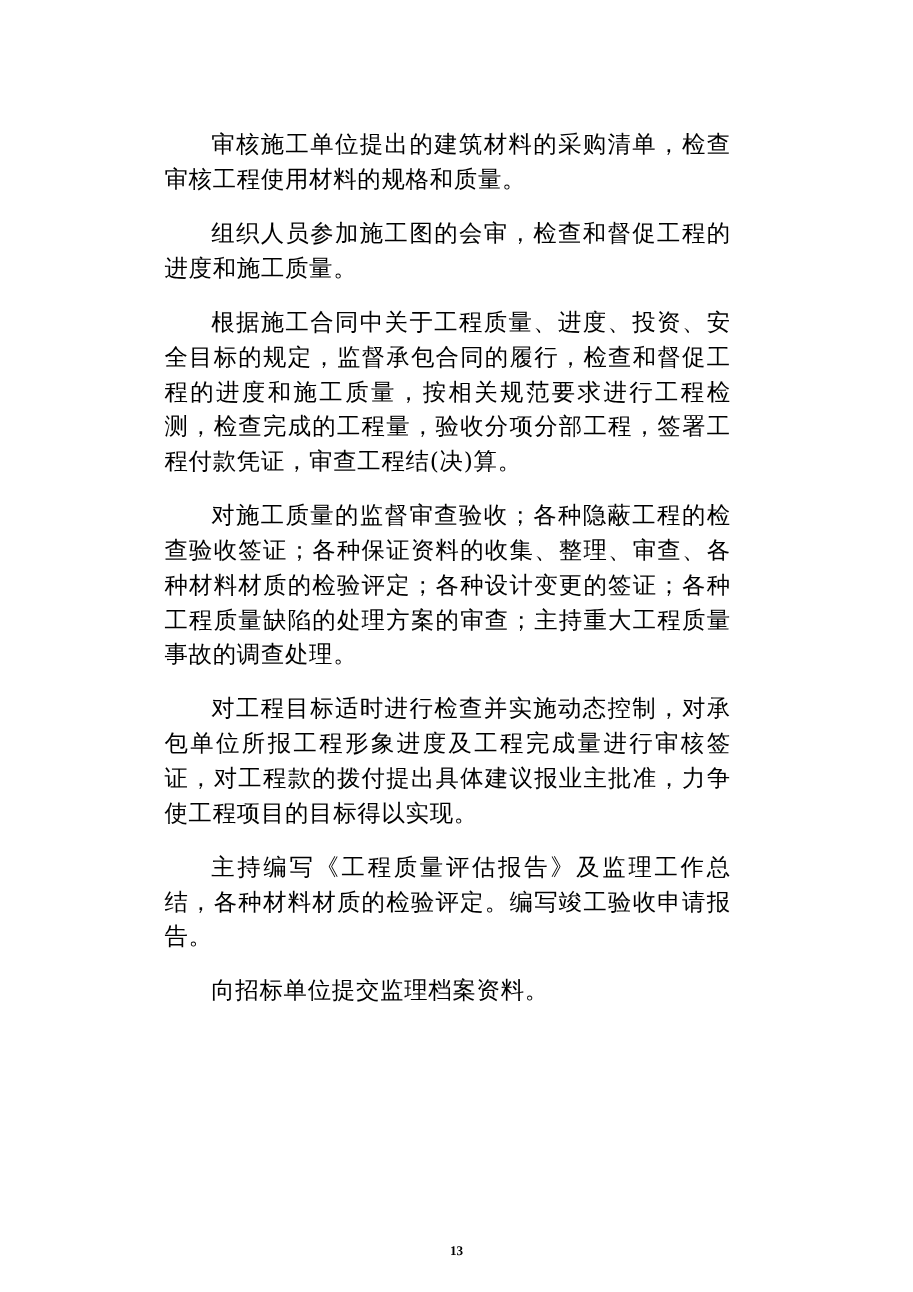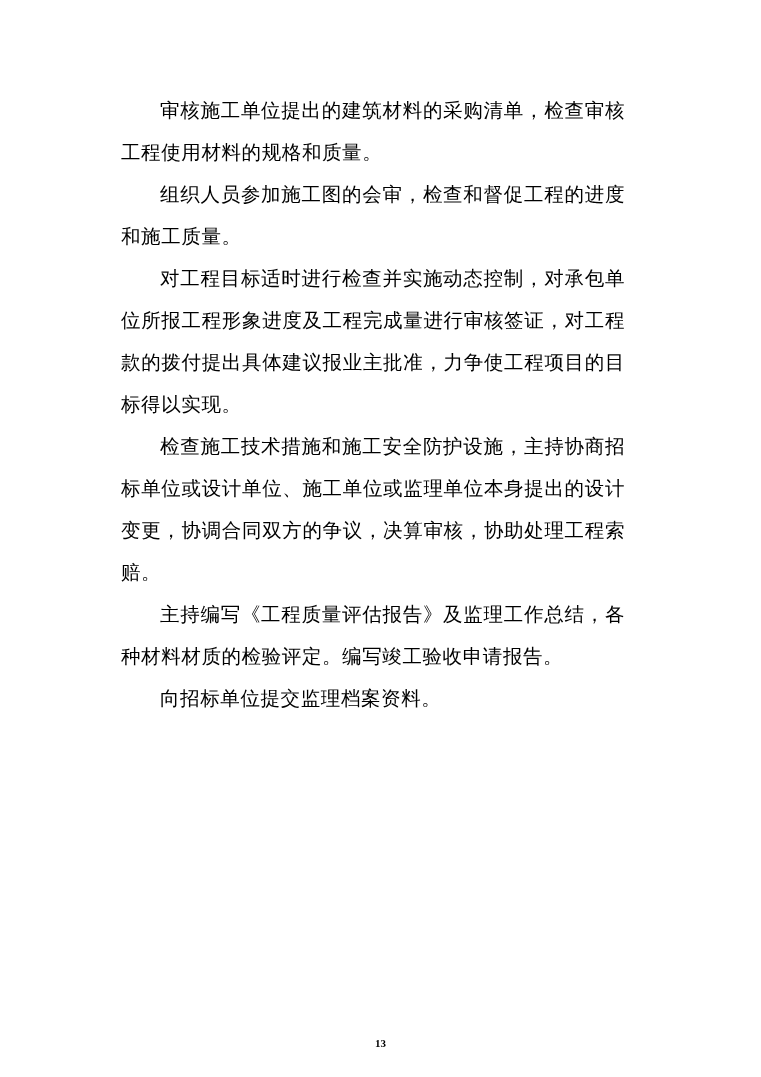--- a/index.html
+++ b/index.html
@@ -23,23 +23,23 @@
       height: 1077px;
       background: #ffffff;
     }
     .content {
       position: absolute;
       left: 121px;
       top: 90px;
       width: 504px;
     }
     .para {
-      margin: 0;
+      margin: 16px;
       font-size: 19.5px;
-      line-height: 42px;
+      line-height: 29px;
       text-indent: 2em;
       text-align: justify;
       letter-spacing: 0.6px;
       word-break: break-all;
     }
     .page-number {
       position: absolute;
       left: 0;
       width: 761px;
       top: 1037px;
@@ -50,19 +50,20 @@
       font-weight: bold;
     }
   </style>
 </head>
 <body>
 
 <div class="page">
   <div class="content">
     <p class="para">审核施工单位提出的建筑材料的采购清单，检查审核工程使用材料的规格和质量。</p>
     <p class="para">组织人员参加施工图的会审，检查和督促工程的进度和施工质量。</p>
+    <p class="para">根据施工合同中关于工程质量、进度、投资、安全目标的规定，监督承包合同的履行，检查和督促工程的进度和施工质量，按相关规范要求进行工程检测，检查完成的工程量，验收分项分部工程，签署工程付款凭证，审查工程结(决)算。</p>
+    <p class="para">对施工质量的监督审查验收；各种隐蔽工程的检查验收签证；各种保证资料的收集、整理、审查、各种材料材质的检验评定；各种设计变更的签证；各种工程质量缺陷的处理方案的审查；主持重大工程质量事故的调查处理。</p>
     <p class="para">对工程目标适时进行检查并实施动态控制，对承包单位所报工程形象进度及工程完成量进行审核签证，对工程款的拨付提出具体建议报业主批准，力争使工程项目的目标得以实现。</p>
-    <p class="para">检查施工技术措施和施工安全防护设施，主持协商招标单位或设计单位、施工单位或监理单位本身提出的设计变更，协调合同双方的争议，决算审核，协助处理工程索赔。</p>
     <p class="para">主持编写《工程质量评估报告》及监理工作总结，各种材料材质的检验评定。编写竣工验收申请报告。</p>
     <p class="para">向招标单位提交监理档案资料。</p>
   </div>
   <div class="page-number">13</div>
 </div>
 
 </body></html>

